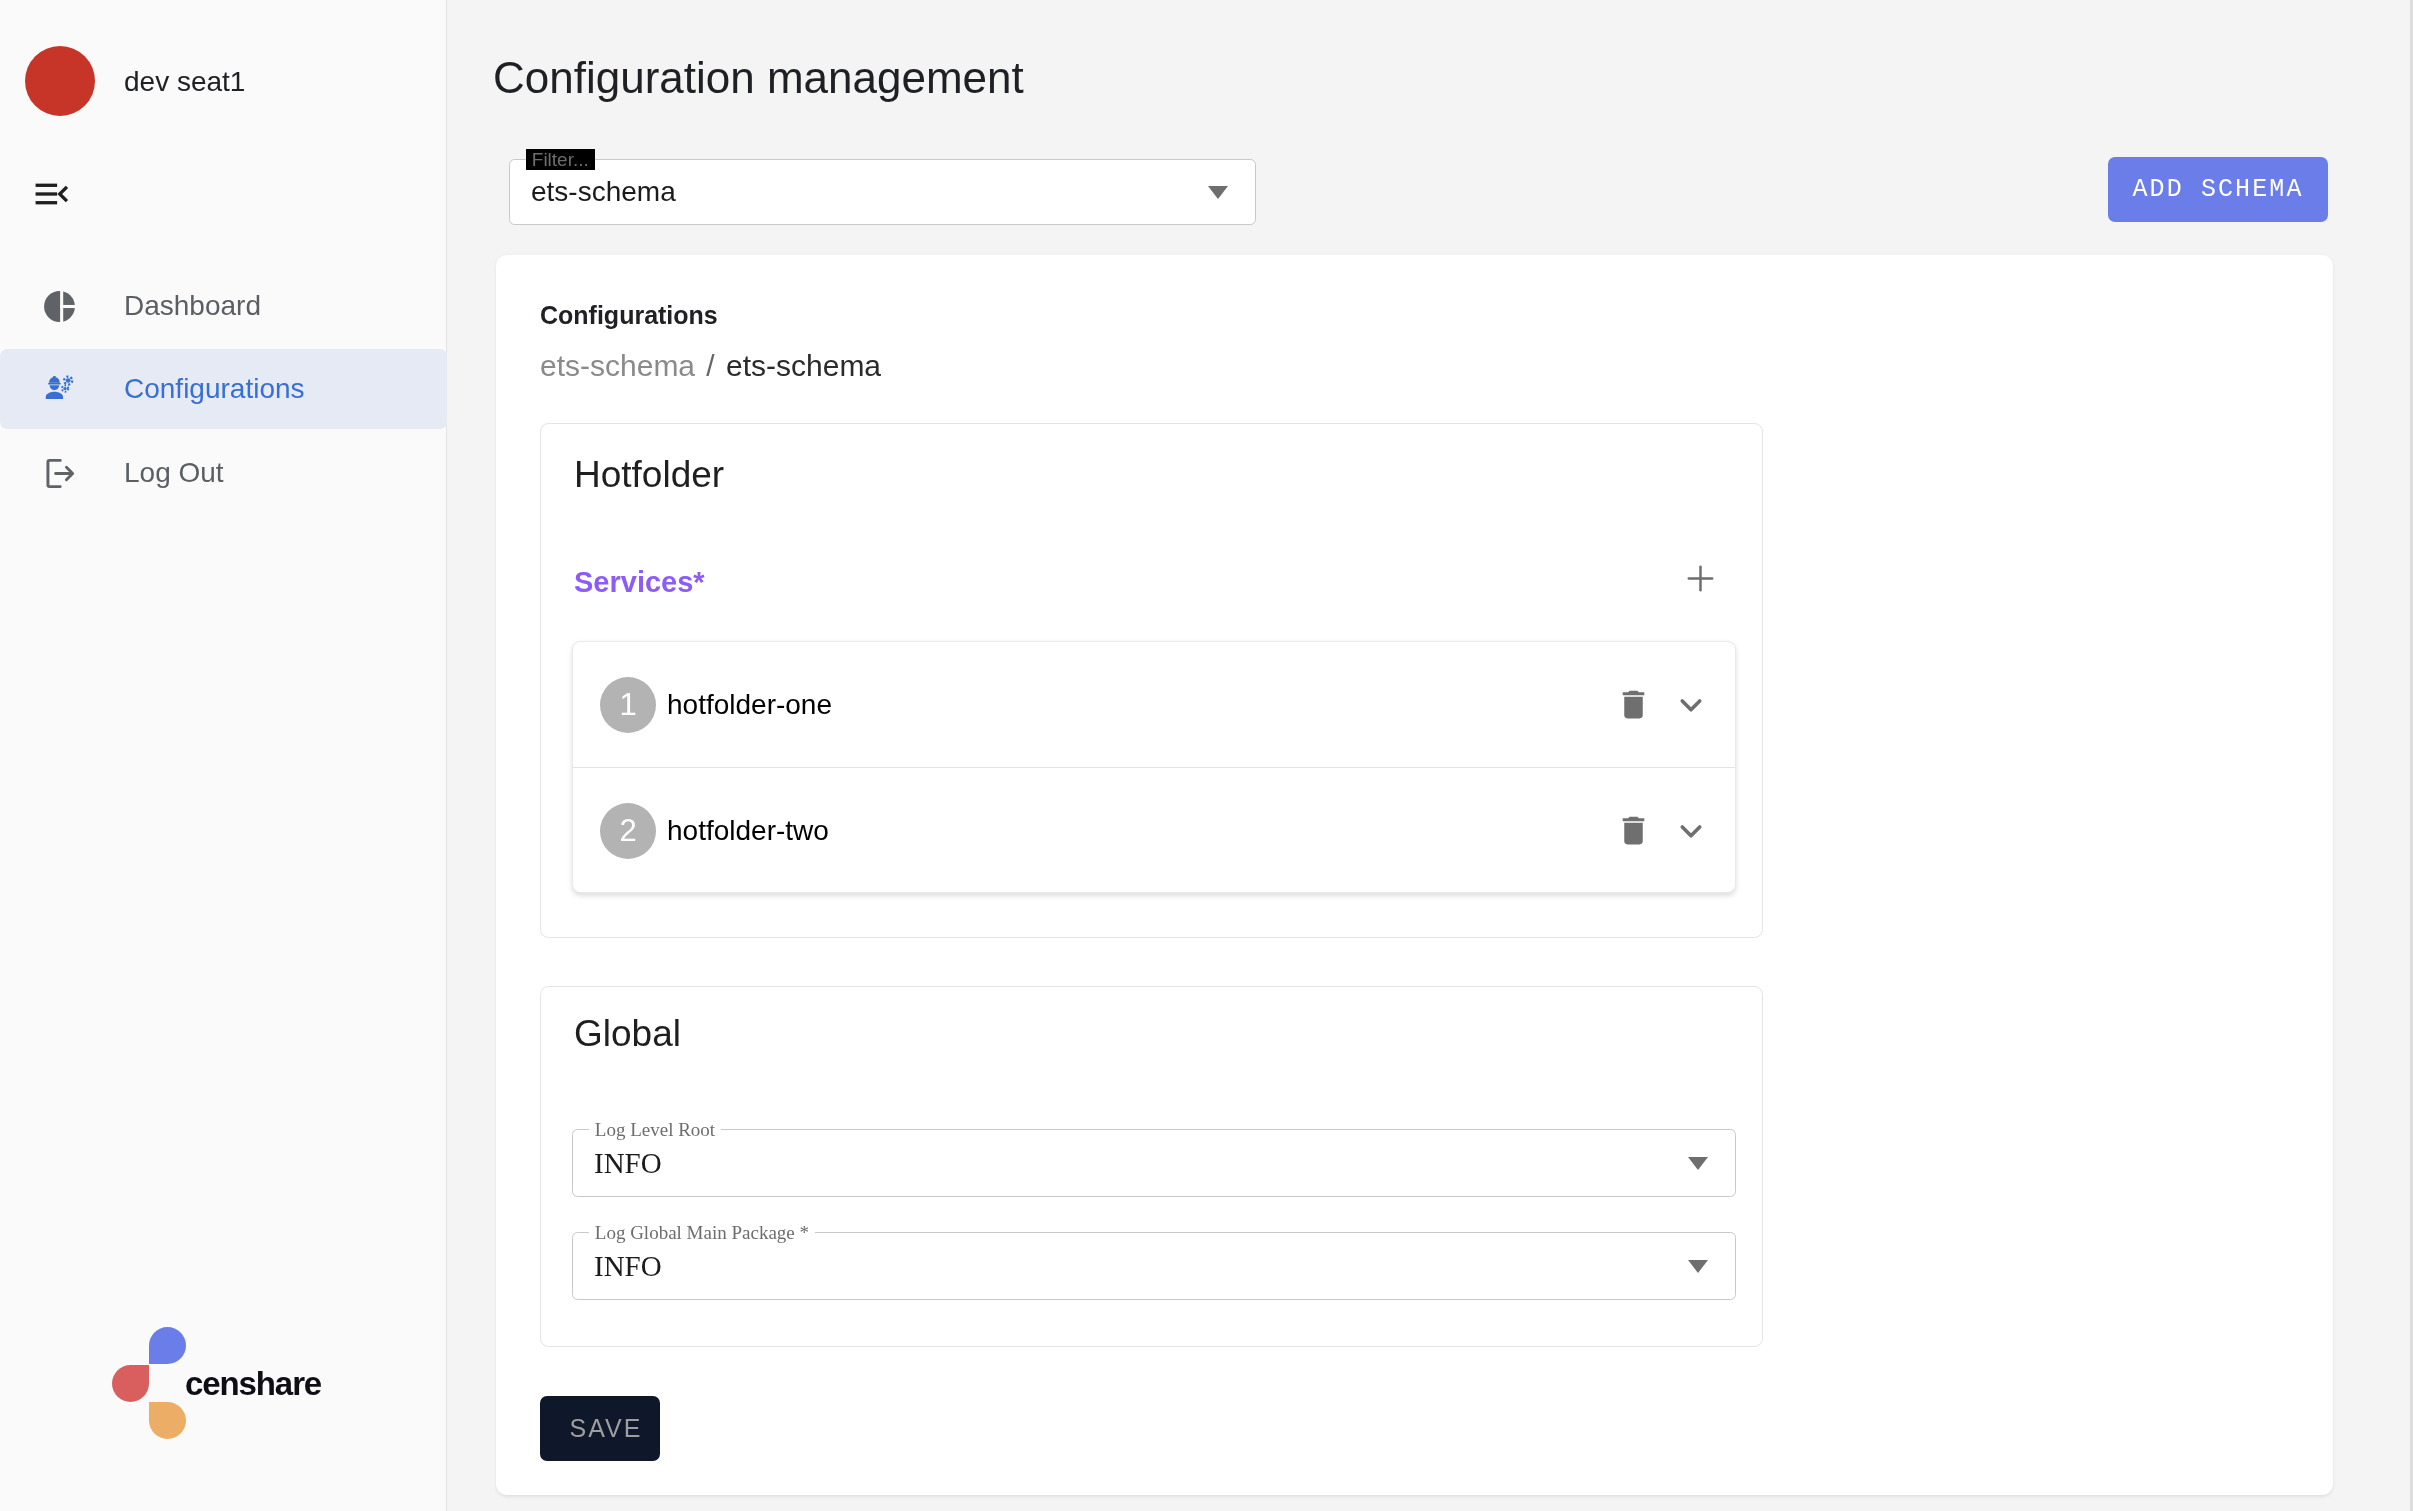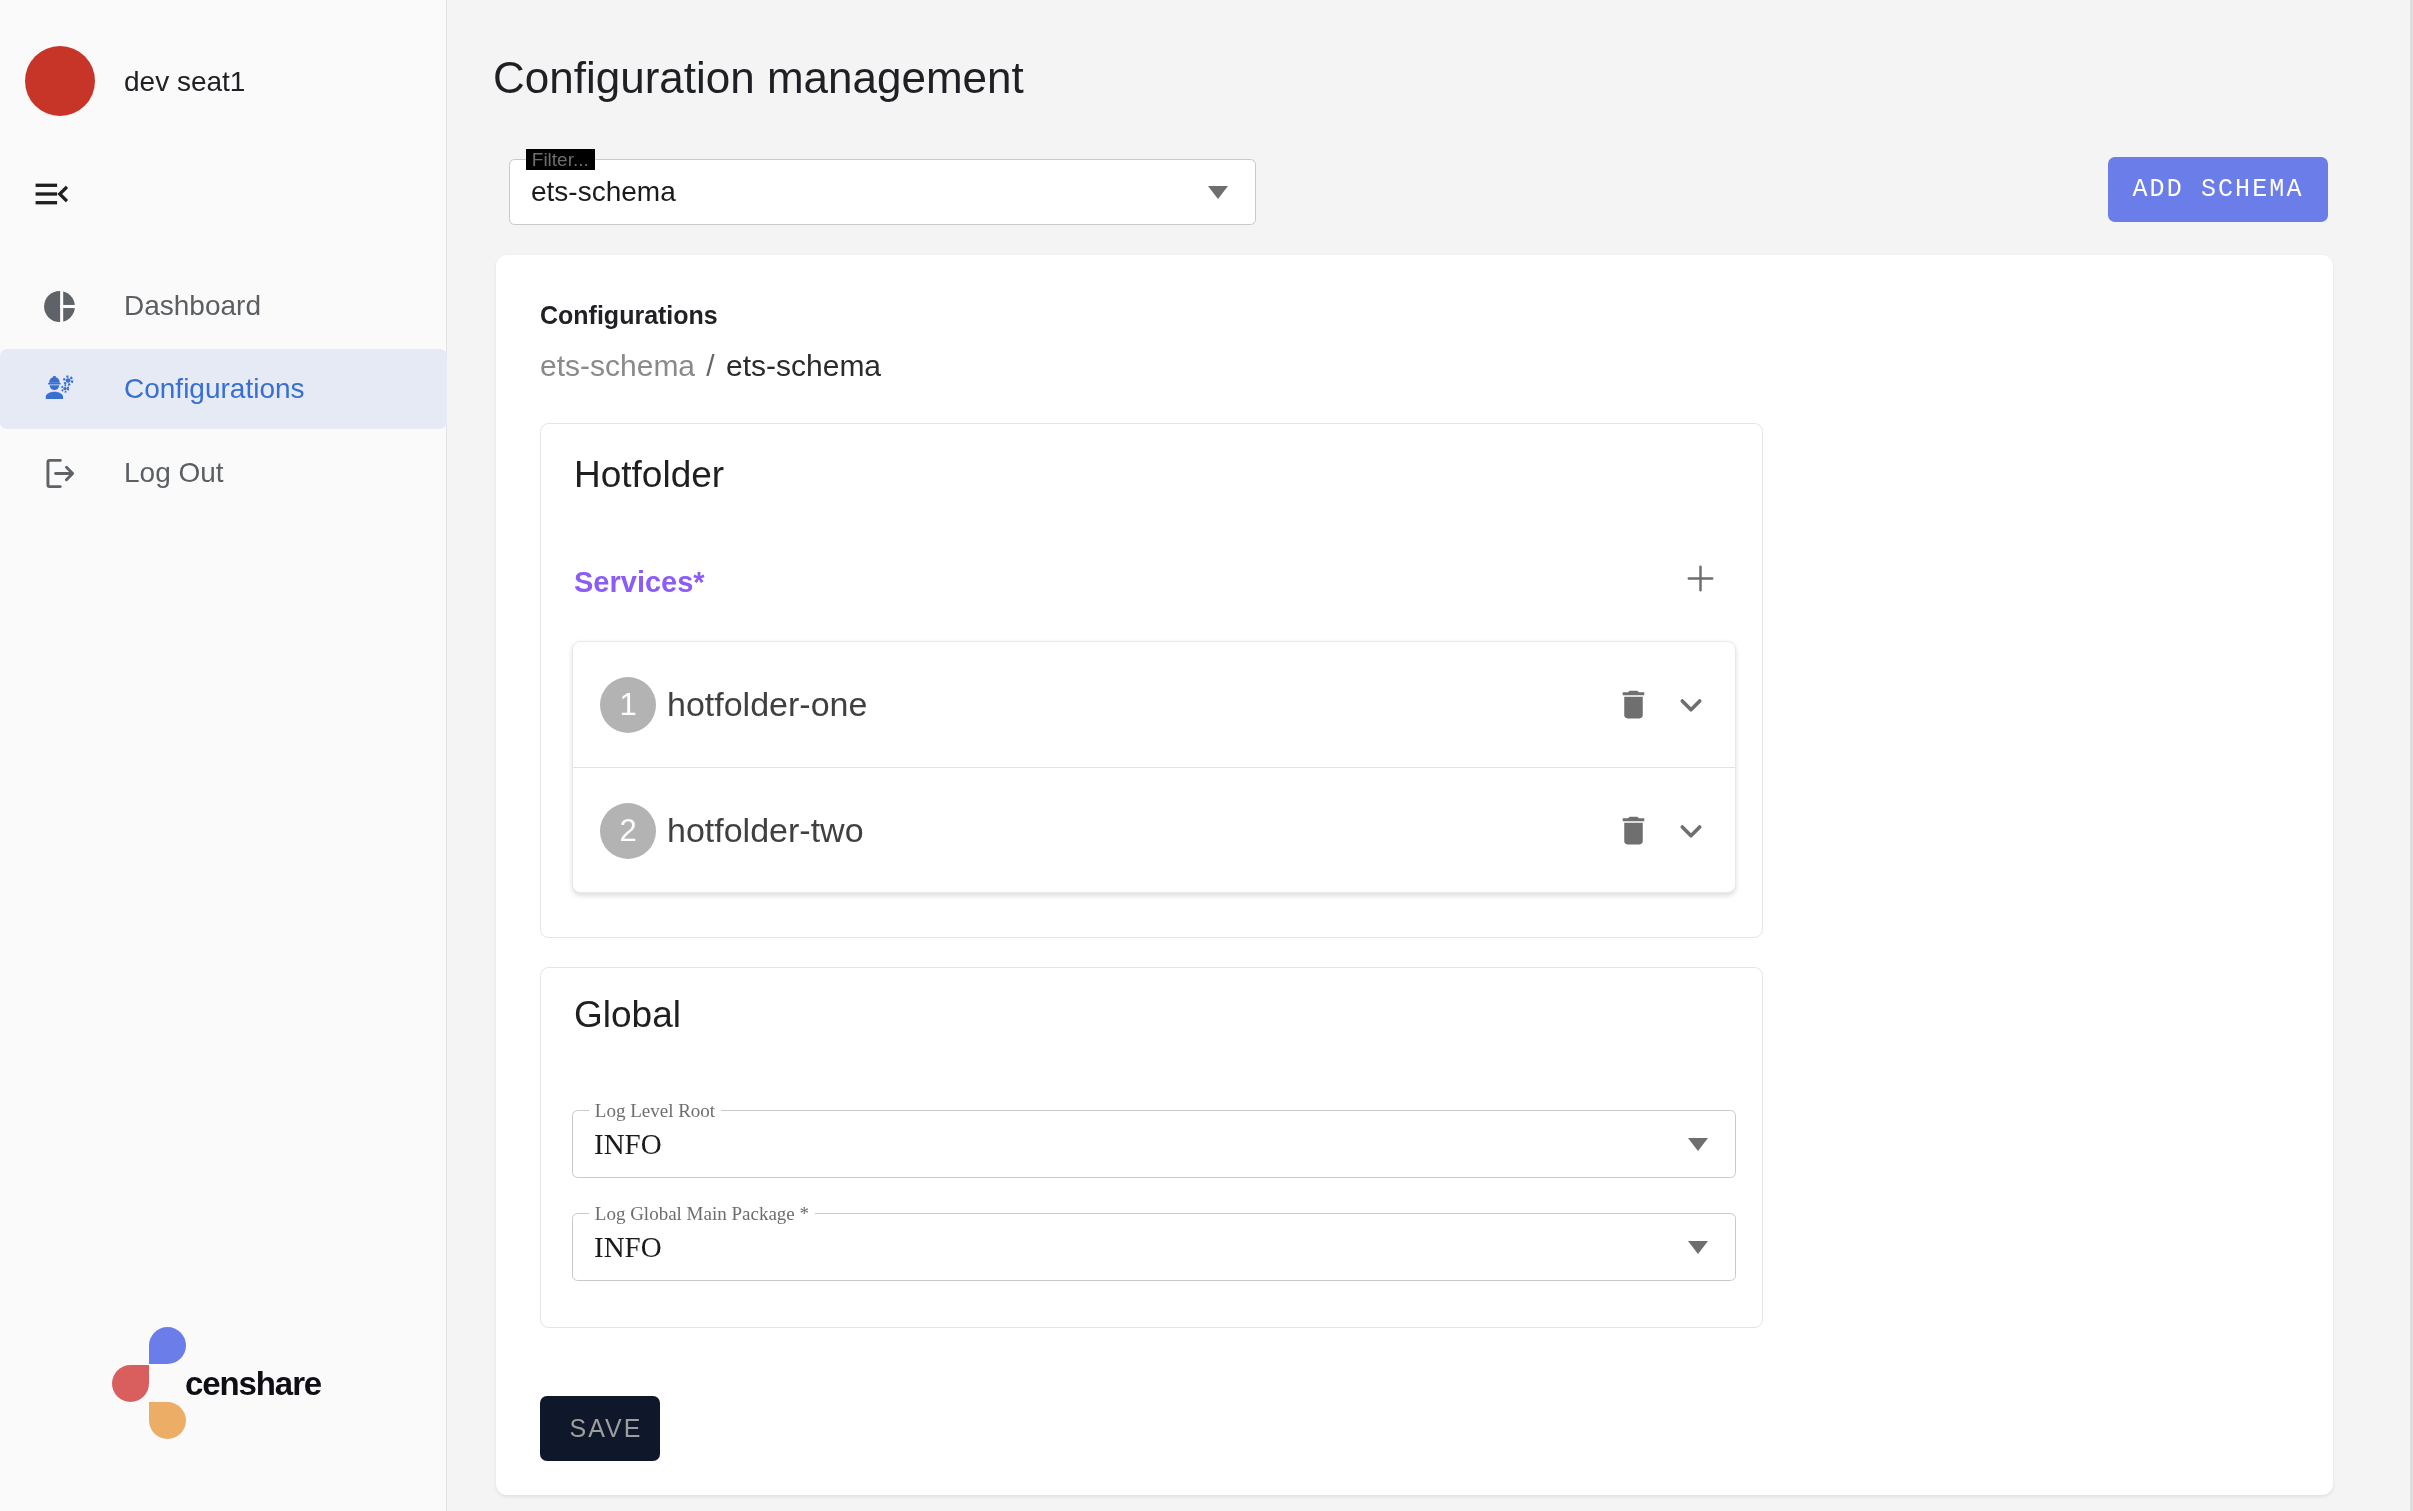--- a/index.html
+++ b/index.html
@@ -49,32 +49,32 @@
   
   .big-card{position:absolute;left:496px;top:255px;width:1837px;height:1240px;background:#ffffff;border-radius:11.3px;box-shadow:0 1.4px 3.5px rgba(0,0,0,0.08);}
   .section-label{position:absolute;left:44px;top:45px;font-size:25px;font-weight:700;color:#202124;line-height:31px;}
   .breadcrumb{position:absolute;left:44px;top:92px;font-size:30px;line-height:37px;}
   .crumb-parent{color:#8a8a8a;cursor:pointer;}
   .crumb-sep{color:#666;margin:0 11.3px;}
   .crumb-current{color:#2b2b2b;}
 
   .panel{position:absolute;left:44px;width:1223px;background:#fff;border:1.4px solid #e4e4e4;border-radius:8.5px;box-sizing:border-box;}
   .panel-hotfolder{top:168px;height:515px;}
-  .panel-global{top:712px;height:361px;padding-left:28px;}
+  .panel-global{top:731px;height:361px;padding-left:28px;}
   .panel-title{position:absolute;left:33px;font-size:37px;font-weight:400;color:#1f1f1f;line-height:45px;}
   .services-label{position:absolute;left:33px;top:141px;font-size:29px;font-weight:700;color:#8b5cf6;line-height:35px;}
   .icon-btn{cursor:pointer;}
   .add-service{position:absolute;right:44px;top:137px;width:35px;height:35px;color:#6e6e6e;}
 
   .services-box{position:absolute;left:31px;top:217px;width:1164px;height:252px;background:#fff;border:0.7px solid #e9e9e9;border-radius:8.5px;box-shadow:0 2.1px 5px rgba(0,0,0,0.13);box-sizing:border-box;}
   .service-row{position:absolute;left:0;width:100%;height:125px;cursor:pointer;}
   .service-row.row2{top:126px;}
   .row-divider{position:absolute;left:0;top:125px;width:100%;height:0.7px;background:#e3e3e3;}
   .index-badge{position:absolute;left:27px;top:50%;margin-top:-28px;width:56px;height:56px;border-radius:50%;background:#b3b3b3;color:#fff;font-size:31px;font-weight:300;display:flex;align-items:center;justify-content:center;}
-  .service-name{position:absolute;left:94px;top:0;height:100%;display:flex;align-items:center;font-size:34px;color:#404040;}
+  .service-name{position:absolute;left:94px;top:0;height:100%;display:flex;align-items:center;font-size:28px;color:#000000;}
   .trash-btn{position:absolute;right:83px;top:50%;margin-top:-18.3px;width:37px;height:37px;color:#6f6f6f;}
   .chevron-btn{position:absolute;right:25px;top:50%;margin-top:-19px;width:38px;height:38px;color:#6f6f6f;}
 
   .global-field{left:31px;width:1164px;height:68px;font-family:Liberation Serif, serif;}
   .global-field .field-label{background:#ffffff;}
   .global-field .field-value{line-height:66px;font-size:29px;}
   .field-root{top:142px;}
   .field-main{top:245px;}
 
   .right-edge{position:absolute;right:0;top:0;width:2.8px;height:1512px;background:#dddddd;}

